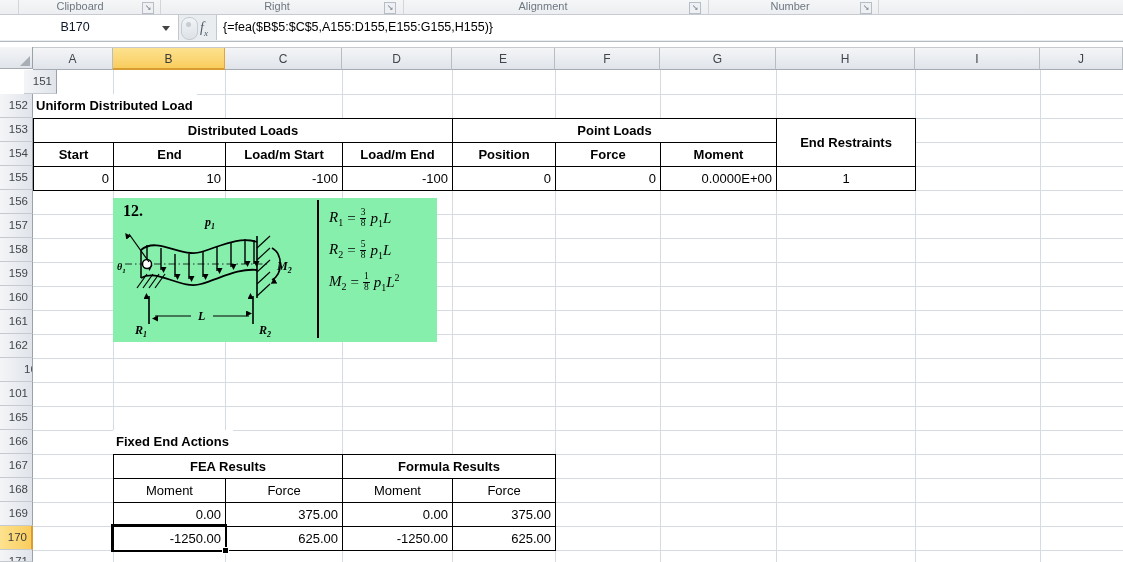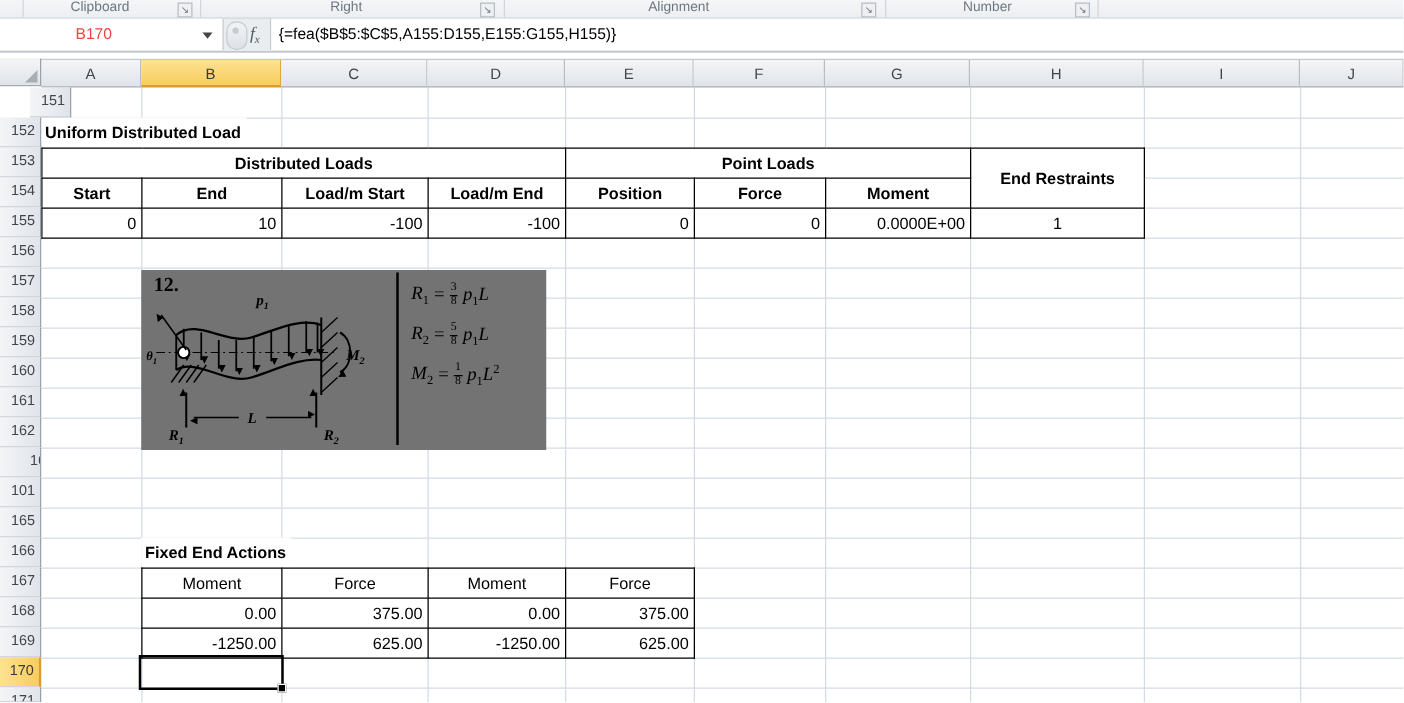--- a/index.html
+++ b/index.html
@@ -14,21 +14,21 @@
   .rlaunch{position:absolute;top:2px;width:10px;height:10px;border:1px solid #b7bdc5;
            background:#eef0f3;font-size:8px;line-height:9px;color:#6e7781;text-align:center;}
   .rsep{position:absolute;top:0;width:1px;height:14px;background:#d2d6db;}
 
   
   .fbar{position:absolute;left:0;top:15px;width:1123px;height:26px;
         background:#e9edf0;border-bottom:1px solid #b4bac1;}
   .namebox{position:absolute;left:0;top:0;width:178px;height:25px;background:#fff;
            border-right:1px solid #c3c8ce;}
   .namebox .ref{position:absolute;left:0;top:0;width:150px;height:25px;line-height:25px;
-                text-align:center;font-size:12.5px;color:#ef4444;}
+                text-align:center;font-size:12.5px;color:#0f172a;}
   .nb-caret{position:absolute;right:8px;top:11px;width:0;height:0;
             border-left:4px solid transparent;border-right:4px solid transparent;
             border-top:5px solid #444;}
   .knob{position:absolute;left:181px;top:2px;width:15px;height:21px;border-radius:8px;
         background:linear-gradient(#f2f4f6,#dde2e7);border:1px solid #c6cbd1;}
   .knob i{position:absolute;left:4px;top:4px;width:5px;height:5px;border-radius:50%;
           background:#c7ccd2;}
   .fx{position:absolute;left:200px;top:2px;width:14px;height:22px;line-height:22px;
       font-family:"Liberation Serif",serif;font-style:italic;font-size:14px;color:#4a5a68;}
   .fx sub{font-size:9px;}
@@ -74,21 +74,21 @@
   td.num{text-align:right;}
   td.ctr{text-align:center;}
 
   
   .selbox{position:absolute;left:111px;top:524px;width:116px;height:28px;
           box-sizing:border-box;border:2px solid #000;z-index:6;}
   .selbox .handle{position:absolute;right:-4px;bottom:-4px;width:5px;height:5px;
                   background:#000;border:1px solid #fff;}
 
   
-  .figure{position:absolute;left:113px;top:216px;width:324px;height:144px;background:#737373;text-decoration:underline;}
+  .figure{position:absolute;left:113px;top:198px;width:324px;height:144px;background:#86efac;text-decoration:underline;}
   .fignum{position:absolute;left:10px;top:4px;font-family:"Liberation Serif",serif;
           font-weight:bold;font-size:16px;color:#000;}
   .figdiv{position:absolute;left:204px;top:2px;width:2px;height:138px;background:#000;}
   .formulas{position:absolute;left:216px;top:10px;width:106px;display:flex;
             flex-direction:column;gap:11px;font-family:"Liberation Serif",serif;
             font-size:15px;color:#000;}
   .mrow{display:flex;align-items:center;gap:4px;}
   .mrow i{font-style:italic;}
   .mrow sub{font-size:10px;}
   .mrow sup{font-size:10px;}
@@ -301,20 +301,24 @@
   <div class="textbg t166" style="left:113px;top:430px;">Fixed End Actions</div>
 
   <table class="xl" style="left:113px;top:454px;width:442px;">
     <colgroup>
       <col style="width:112px">
         <col style="width:117px">
         <col style="width:110px">
         <col style="width:103px">
     </colgroup>
     <tbody>
+        <tr>
+      <td class="hdr" colspan="2">FEA Results</td>
+      <td class="hdr" colspan="2">Formula Results</td>
+    </tr>
     <tr>
       <td class="ctr">Moment</td>
       <td class="ctr">Force</td>
       <td class="ctr">Moment</td>
       <td class="ctr">Force</td>
     </tr>
     <tr>
       <td class="num">0.00</td>
       <td class="num">375.00</td>
       <td class="num">0.00</td>

